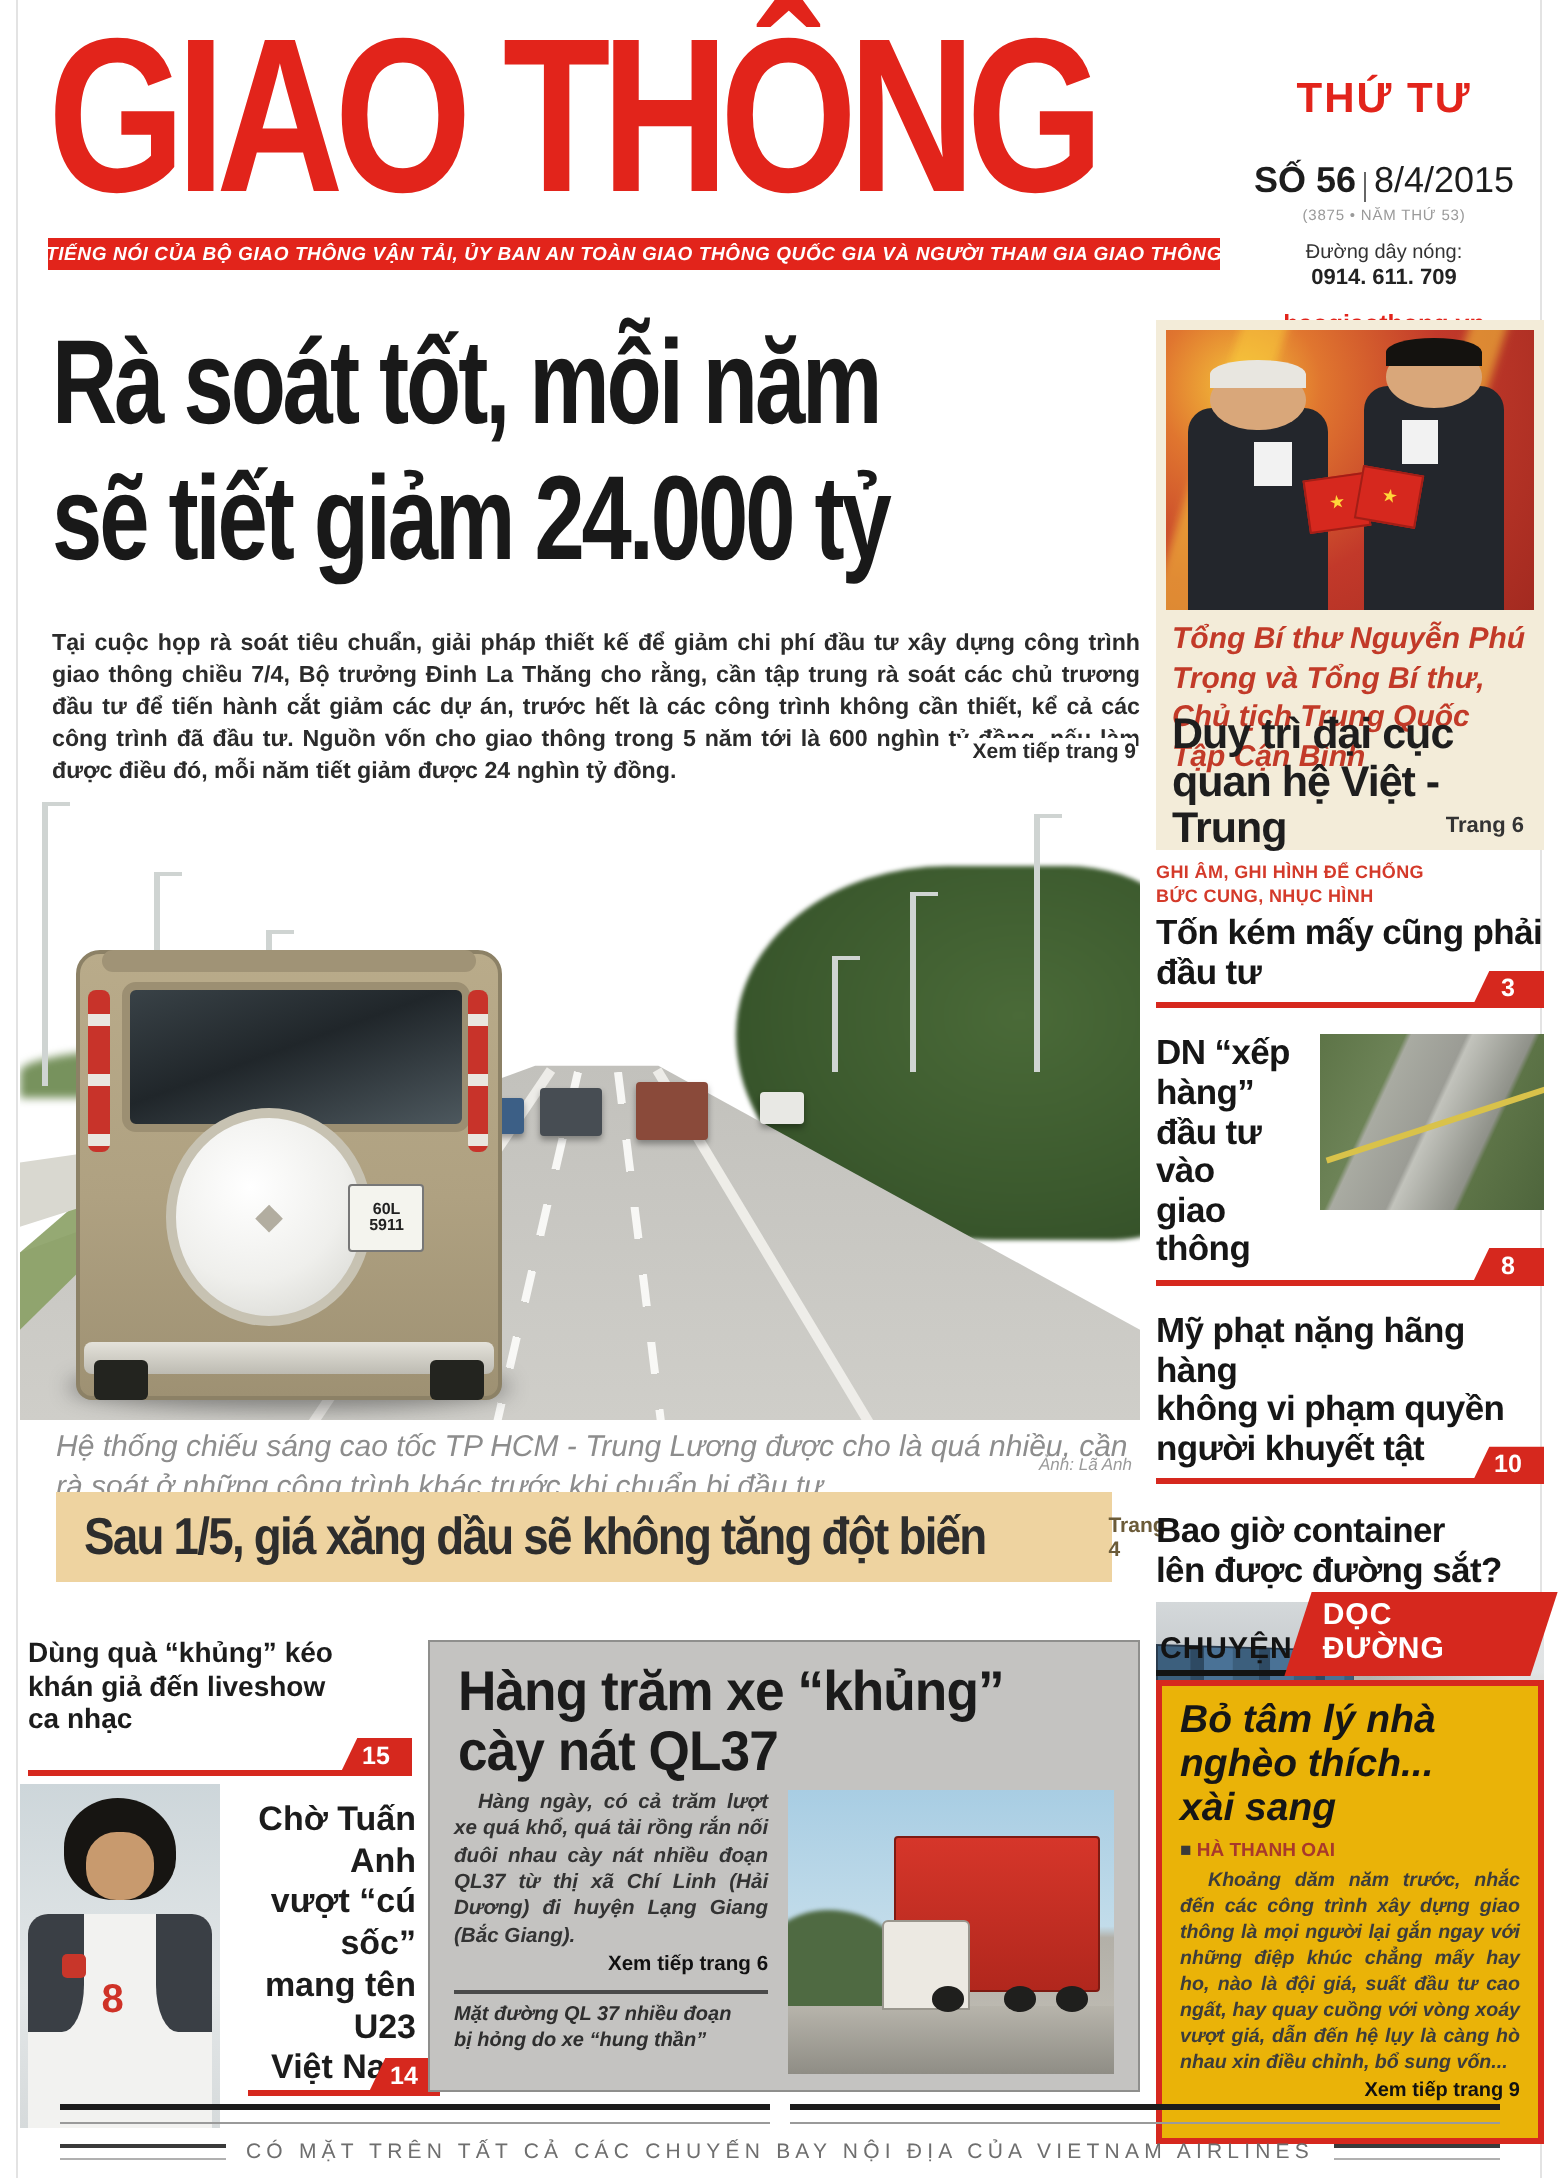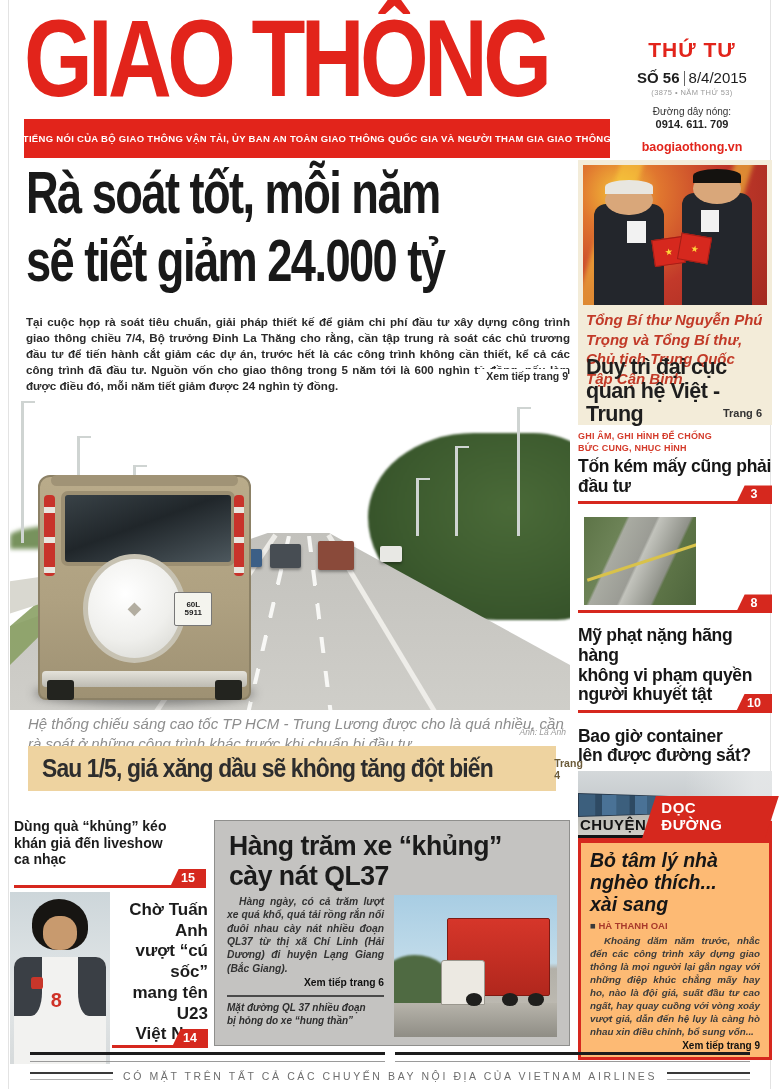--- a/index.html
+++ b/index.html
@@ -6,26 +6,26 @@
   html,body{margin:0;padding:0;background:#ffffff;}
   #page{position:relative;width:780px;height:1089px;background:#fff;overflow:hidden;
         font-family:"Liberation Sans","DejaVu Sans",sans-serif;color:#1d1d1d;}
   .abs{position:absolute;}
   .edge{position:absolute;top:0;bottom:0;width:1px;background:#e3e3e3;}
 
   
   #logo{left:24px;top:6px;width:590px;height:112px;color:#e2241b;font-weight:bold;
         font-size:98px;line-height:.95;letter-spacing:-5px;white-space:nowrap;
         transform:scaleX(.9) scaleY(1.12);transform-origin:left top;}
-  #tagline{left:24px;top:119px;width:586px;height:39px;background:#e2241b;color:#fff;
+  #tagline{left:24px;top:119px;width:586px;height:16px;background:#e2241b;color:#fff;
         font-size:9.5px;font-weight:bold;display:flex;align-items:center;justify-content:center;
-        letter-spacing:.3px;white-space:nowrap;}
+        letter-spacing:.3px;white-space:nowrap;font-style:italic;}
   #hinfo{left:614px;top:38px;width:156px;text-align:center;}
   #hday{color:#e2241b;font-size:21px;font-weight:bold;letter-spacing:1px;}
-  #hissue{margin-top:7px;font-size:15px;display:flex;align-items:flex-end;justify-content:center;}
+  #hissue{margin-top:18px;font-size:18px;display:flex;align-items:flex-end;justify-content:center;}
   #hissue .b{font-weight:bold;}
   #hissue .sep{display:inline-block;width:1px;height:15px;background:#666;margin:0 4px;}
   #hnote{margin-top:2px;font-size:7.5px;color:#9a9a9a;letter-spacing:.4px;}
   #hotl{margin-top:9px;font-size:10px;color:#333;}
   #hotn{margin-top:1px;font-size:11px;font-weight:bold;color:#222;}
   #hweb{margin-top:10px;font-size:12.5px;font-weight:bold;color:#e2241b;}
 
   
   #headline{left:26px;top:158px;width:700px;font-size:58px;font-weight:bold;color:#191919;
         line-height:1.13;letter-spacing:-2px;white-space:pre-line;
@@ -105,21 +105,21 @@
   #fbphoto{left:10px;top:892px;width:100px;height:172px;overflow:hidden;
         background:linear-gradient(180deg,#cdd6da 0%,#e3e7e8 60%,#d6dadb 100%);}
   #hair{position:absolute;left:22%;top:4%;width:56%;height:30%;background:#171512;border-radius:48% 52% 40% 44%;}
   #face{position:absolute;left:33%;top:14%;width:34%;height:20%;background:#c89a6e;border-radius:45%;}
   #jersey{position:absolute;left:4%;top:38%;width:92%;height:62%;background:#f2f2f0;border-radius:10px 10px 0 0;}
   .shoulder{position:absolute;top:0;width:30%;height:55%;background:#3a3f45;}
   #crest{position:absolute;left:18%;top:18%;width:14%;height:12%;background:#c8362a;border-radius:20%;}
   #jnum{position:absolute;left:40%;top:30%;color:#cf3227;font-weight:bold;font-size:20px;}
   #bl2{left:104px;top:900px;width:104px;text-align:right;font-size:17px;font-weight:bold;line-height:1.22;
         white-space:pre-line;color:#1c1c1c;}
-  #bl2rule{left:112px;top:1032px;width:96px;text-align:right;}
+  #bl2rule{left:124px;top:1032px;width:96px;text-align:right;}
 
   
   #cbox{left:214px;top:820px;width:356px;height:226px;background:#c4c3c1;border:1px solid #8f8f8d;
         box-sizing:border-box;}
   #cboxH{margin:10px 14px 4px;font-size:28px;font-weight:bold;line-height:1.07;letter-spacing:-.5px;
         white-space:pre-line;color:#1b1b1b;transform:scaleX(.95);transform-origin:left top;width:360px;}
   #cboxRow{display:flex;margin:4px 12px 0;}
   #cboxL{width:160px;}
   #cboxSum{font-size:10.3px;font-style:italic;font-weight:bold;color:#333;text-align:justify;
         line-height:1.3;text-indent:12px;}
@@ -167,21 +167,21 @@
         background:repeating-linear-gradient(90deg,#3c5f7d 0 18px,#2e4a63 18px 26px,#4a7296 26px 44px);
         transform:perspective(120px) rotateY(18deg);transform-origin:left center;border:1px solid #27394c;}
   #t4mist{position:absolute;right:0;top:0;width:45%;height:100%;background:linear-gradient(90deg,rgba(230,232,233,0) 0%,rgba(230,232,233,.85) 80%);}
 
   
   #cdd{left:578px;top:814px;width:194px;}
   #cddHead{display:flex;align-items:flex-end;height:24px;}
   #cddL{font-size:15px;font-weight:bold;color:#131313;border-bottom:3px solid #131313;padding:0 5px 2px 2px;letter-spacing:.5px;}
   #cddRwrap{background:#d6281e;transform:skewX(-18deg);margin-left:-2px;padding:3px 12px 4px;}
   #cddR{display:inline-block;transform:skewX(18deg);color:#fff;font-size:15px;font-weight:bold;letter-spacing:.5px;}
-  #cddBox{border:3px solid #d6281e;margin-top:2px;padding:7px 9px 6px;background:#fdba74;}
+  #cddBox{border:3px solid #d6281e;margin-top:2px;padding:7px 9px 18px;background:#eab308;}
   #cddH{font-size:19.5px;font-weight:bold;font-style:italic;line-height:1.12;white-space:pre-line;color:#161616;}
   #cddBy{margin-top:5px;font-size:9.5px;font-weight:bold;color:#a8392b;}
   #cddBy::before{content:"■ ";color:#3a3a3a;}
   #cddBody{margin-top:4px;font-size:9.8px;font-style:italic;font-weight:bold;color:#3c3c3c;text-align:justify;
         line-height:1.32;text-indent:14px;}
   #cddMore{text-align:right;font-size:10px;font-weight:bold;color:#111;margin-top:1px;}
 
   
   .frow{left:0;width:780px;display:flex;align-items:center;box-sizing:border-box;padding:0 30px;gap:10px;}
   #f1{top:1052px;}
@@ -339,20 +339,24 @@
   <div class="abs" id="rc">
     <div class="kicker" style="white-space: pre-line;">GHI ÂM, GHI HÌNH ĐỂ CHỐNG
 BỨC CUNG, NHỤC HÌNH</div>
     <div class="rhead" style="margin-top: 3px; white-space: pre-line;">Tốn kém mấy cũng phải
 đầu tư</div>
     <div class="rule">
       <span class="badge">3</span>
     </div>
 
     <div id="t2row">
+      <div class="rhead" id="t2txt" style="white-space: pre-line;">DN “xếp
+hàng”
+đầu tư vào
+giao thông</div>
       <div id="t2img">
         <div class="ymed"></div>
       </div>
     </div>
     <div class="rule">
       <span class="badge">8</span>
     </div>
 
     <div class="rhead" style="margin-top: 13px; white-space: pre-line;">Mỹ phạt nặng hãng hàng
 không vi phạm quyền

